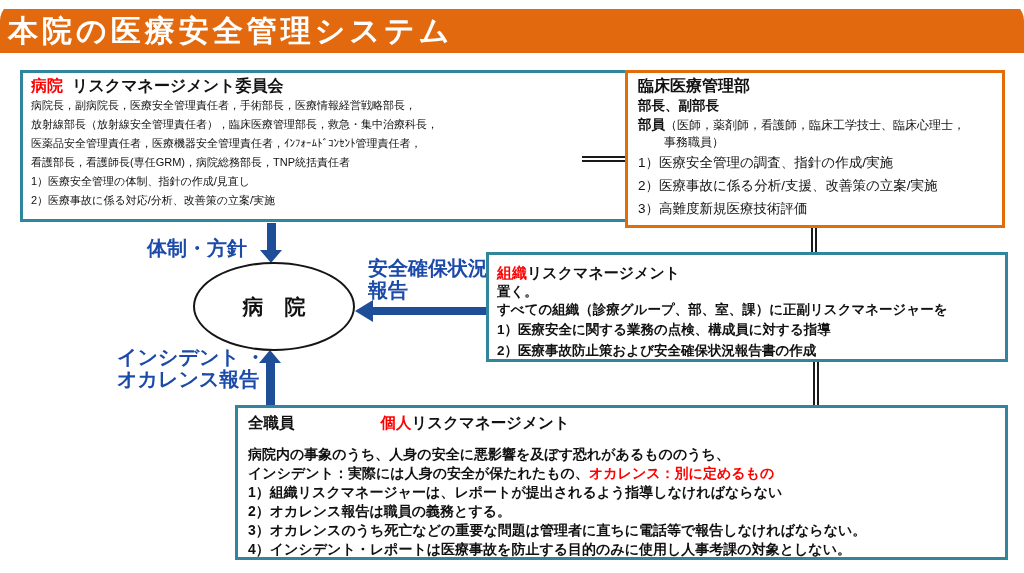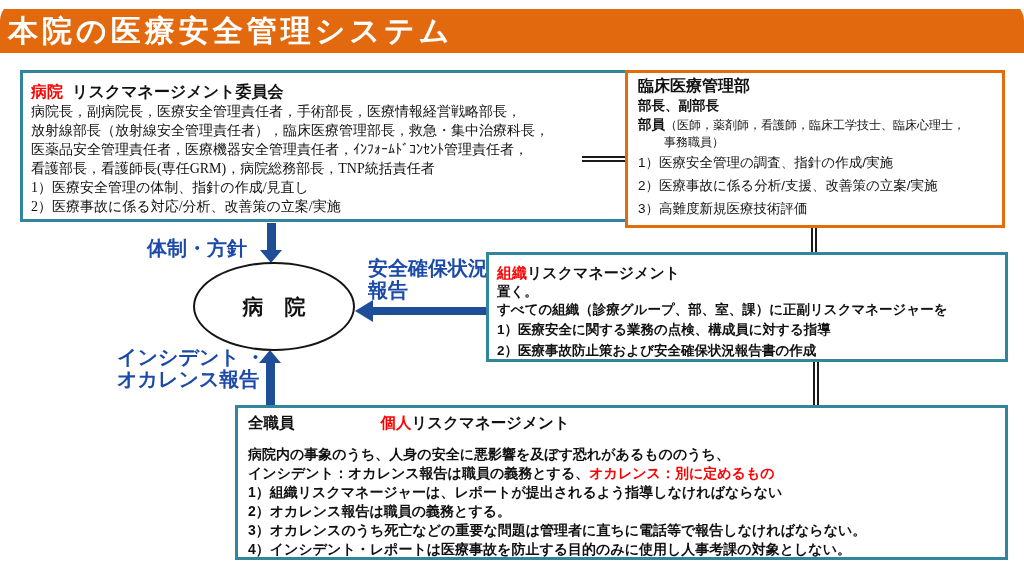--- a/index.html
+++ b/index.html
@@ -11,28 +11,28 @@
   .header{
     position:absolute;left:0;top:9px;width:1024px;height:44px;
     background:var(--header_bg);box-sizing:border-box;
   }
   .header-title{
     position:absolute;left:8px;top:0;line-height:44px;color:#ffffff;
     font-weight:bold;font-size:30px;letter-spacing:4px;white-space:nowrap;
   }
   
   .box{position:absolute;background:#ffffff;box-sizing:border-box;}
-  .committee{left:20px;top:70px;width:659px;height:152px;border:3px solid var(--box_teal);padding:8px 8px;}
+  .committee{left:20px;top:70px;width:659px;height:152px;border:3px solid var(--box_teal);padding:2px 8px;}
   .clinical{left:625px;top:70px;width:380px;height:158px;border:3px solid var(--box_orange);padding:2px 10px;}
   .org{left:486px;top:252px;width:522px;height:110px;border:3px solid var(--box_teal);padding:8px 8px;}
   .staff{left:235px;top:405px;width:773px;height:155px;border:3px solid var(--box_teal);padding:3px 10px;}
   .box-title{font-size:16px;font-weight:bold;line-height:21px;white-space:nowrap;}
   .red{color:var(--accent_red);}
   .ln{white-space:nowrap;}
-  .committee .ln{font-size:14px;line-height:19px;font-family:Liberation Serif, serif;}
+  .committee .ln{font-size:11px;line-height:19px;}
   .clinical .ln-leaders{font-size:13.5px;font-weight:bold;line-height:20px;}
   .clinical .ln-members{font-size:12px;line-height:17px;}
   .clinical .ln-members b{font-size:13.5px;}
   .clinical .ln-members-cont{font-size:12px;line-height:17px;padding-left:26px;}
   .clinical .ln-duty{font-size:13.5px;line-height:23px;}
   .org .box-title{font-size:15px;line-height:20px;}
   .org .ln{font-size:13.5px;font-weight:bold;line-height:18px;}
   .org .ln-duty{line-height:21px;}
   .staff .title-row{font-size:15.5px;font-weight:bold;line-height:24px;margin-bottom:10px;white-space:nowrap;}
   .staff .title-right{margin-left:86px;}
@@ -130,20 +130,20 @@
     <div class="ln">すべての組織（診療グループ、部、室、課）に正副リスクマネージャーを</div>
     <div class="ln ln-duty">1）医療安全に関する業務の点検、構成員に対する指導</div>
     <div class="ln ln-duty">2）医療事故防止策および安全確保状況報告書の作成</div>
   </div>
 
   <div class="box staff">
     <div class="title-row">
       <span>全職員</span><span class="title-right"><span class="red">個人</span><span>リスクマネージメント</span></span>
     </div>
     <div class="ln">病院内の事象のうち、人身の安全に悪影響を及ぼす恐れがあるもののうち、</div>
-    <div class="ln"><span>インシデント：オカレンス報告は職員の義務とする、</span><span class="red">オカレンス：別に定めるもの</span></div>
+    <div class="ln"><span>インシデント：実際には人身の安全が保たれたもの、</span><span class="red">オカレンス：別に定めるもの</span></div>
     <div class="ln">1）組織リスクマネージャーは、レポートが提出されるよう指導しなければならない</div>
     <div class="ln">2）オカレンス報告は職員の義務とする。</div>
     <div class="ln">3）オカレンスのうち死亡などの重要な問題は管理者に直ちに電話等で報告しなければならない。</div>
     <div class="ln">4）インシデント・レポートは医療事故を防止する目的のみに使用し人事考課の対象としない。</div>
   </div>
 
 </div>
 
 </body></html>

